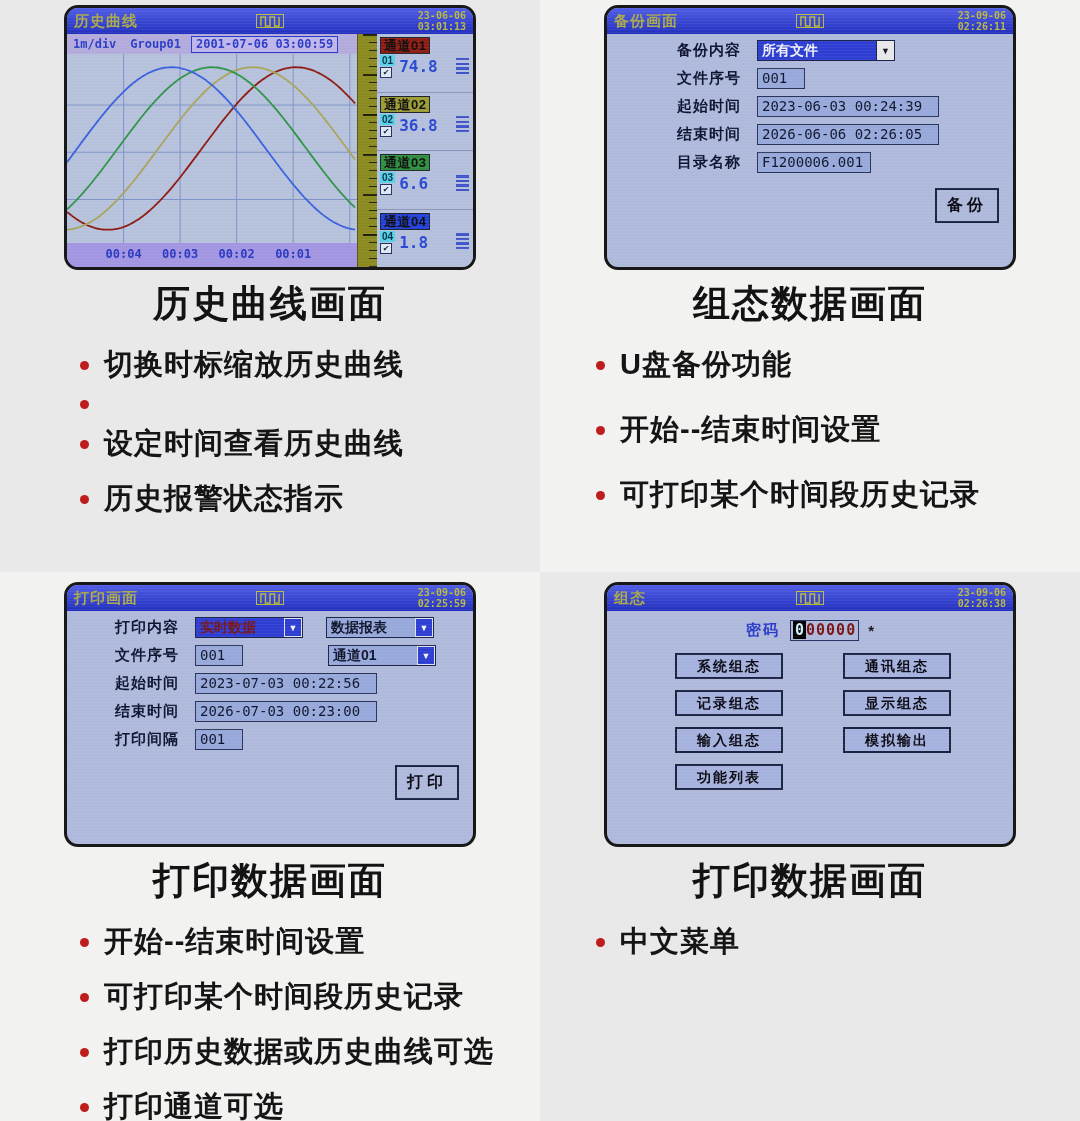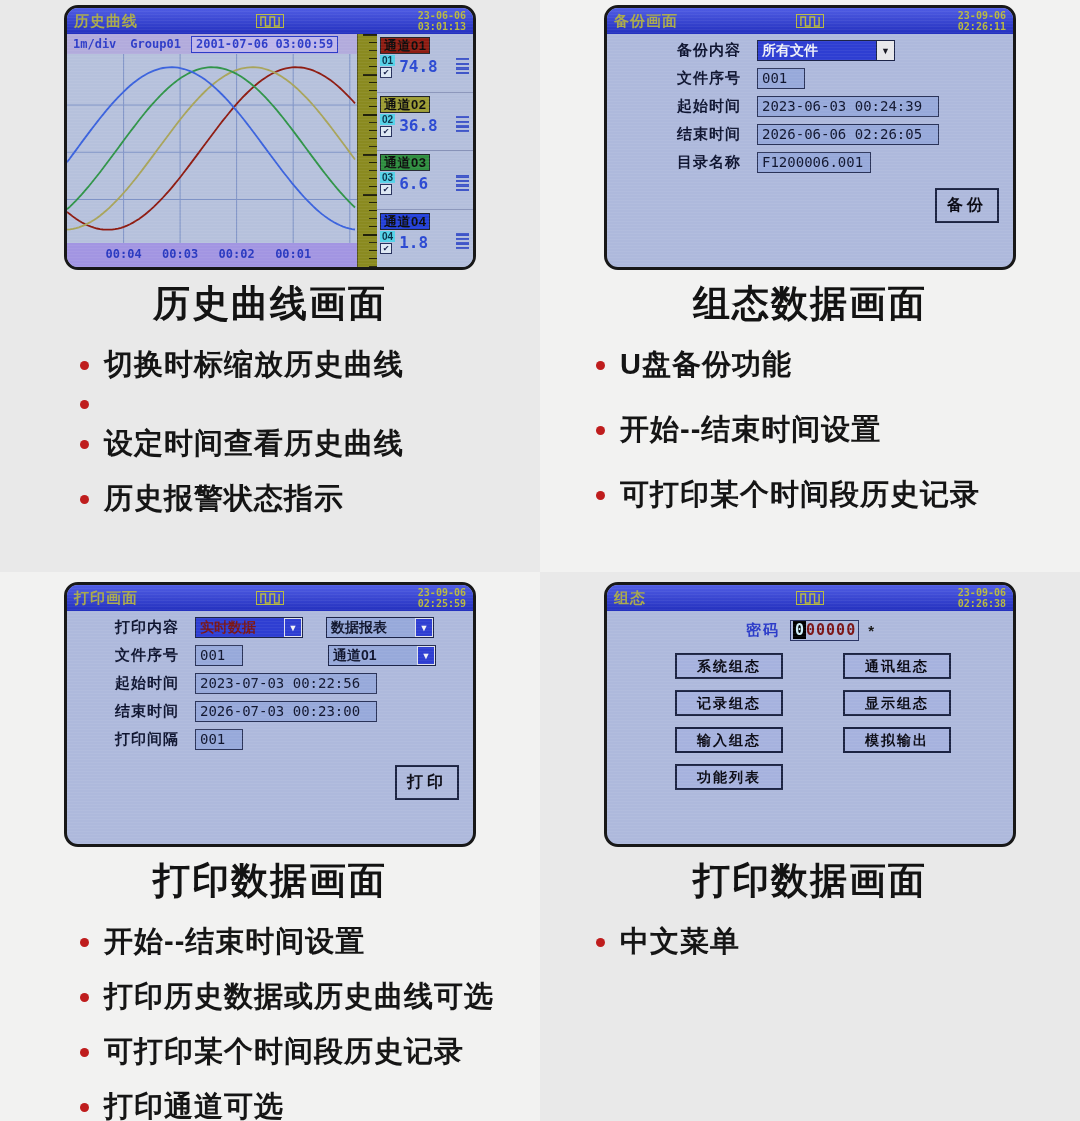--- a/index.html
+++ b/index.html
@@ -328,25 +328,25 @@
       </div>
     </div>
     <h2 class="caption">打印数据画面</h2>
     <ul class="features ml-left">
       <li>
           <span class="dot" style="background: rgb(191, 29, 29);"></span>
           <span class="feature-text">开始--结束时间设置</span>
         </li>
       <li>
           <span class="dot" style="background: rgb(191, 29, 29);"></span>
+          <span class="feature-text">可打印某个时间段历史记录</span>
+        </li>
+      <li>
+          <span class="dot" style="background: rgb(191, 29, 29);"></span>
           <span class="feature-text">打印历史数据或历史曲线可选</span>
-        </li>
-      <li>
-          <span class="dot" style="background: rgb(191, 29, 29);"></span>
-          <span class="feature-text">可打印某个时间段历史记录</span>
         </li>
       <li>
           <span class="dot" style="background: rgb(191, 29, 29);"></span>
           <span class="feature-text">打印通道可选</span>
         </li>
     </ul>
   </section>
 
   <section class="quad q-gray row2">
     <div class="lcd">

